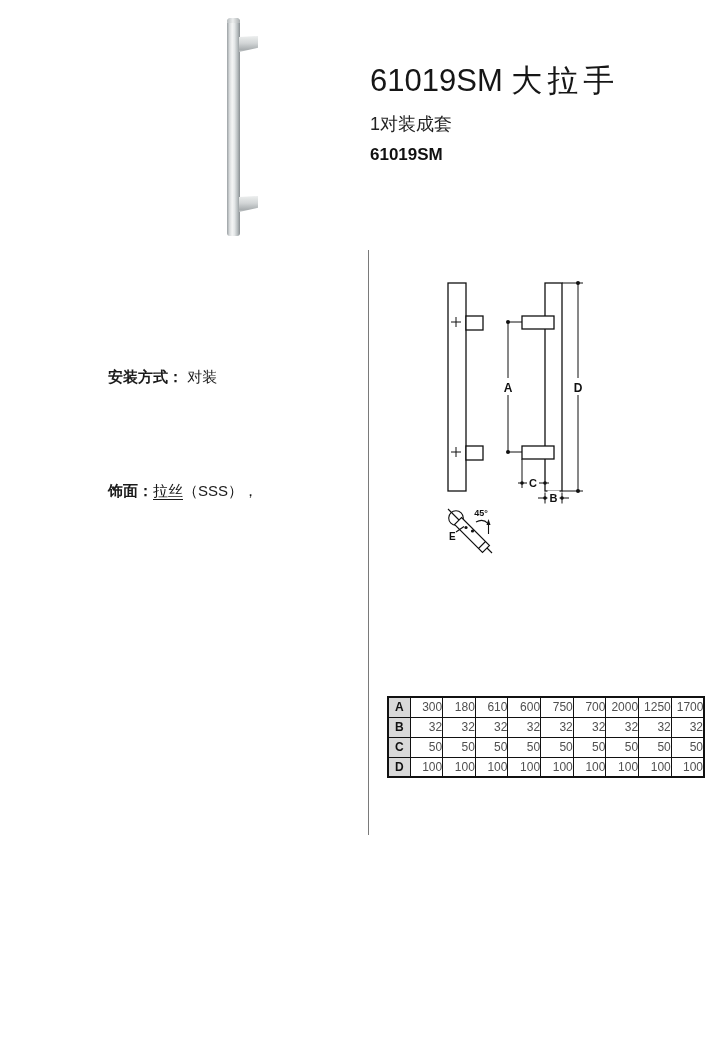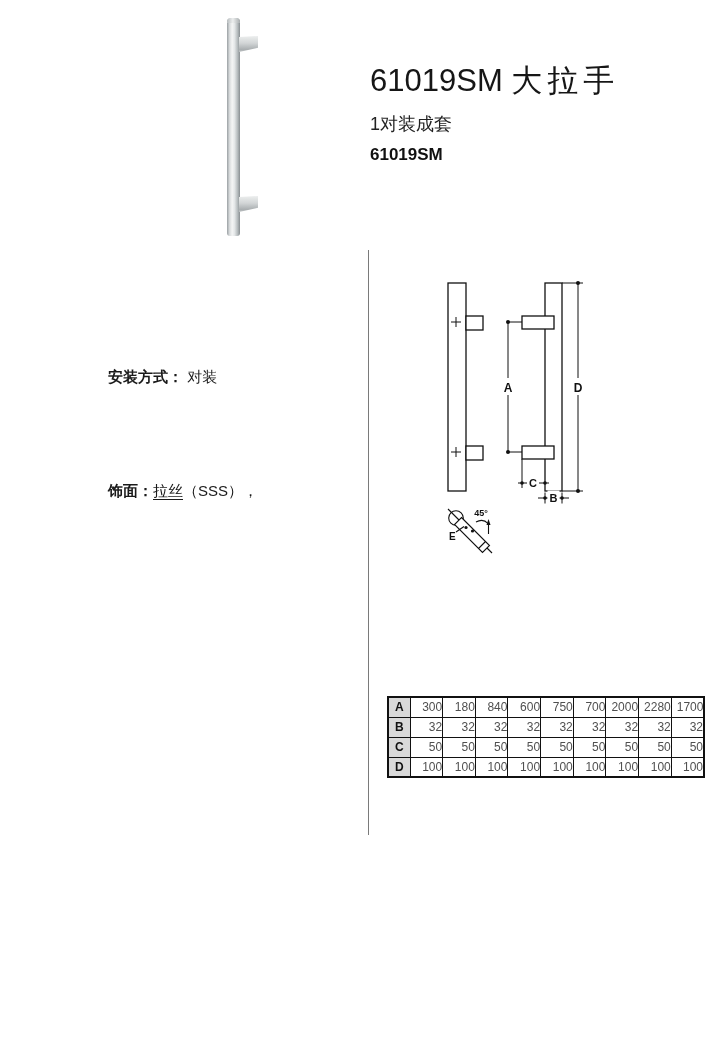--- a/index.html
+++ b/index.html
@@ -152,26 +152,26 @@
       <text x="46" y="241" font-size="9" text-anchor="middle">45°</text>
     </svg>
   </div>
 
   <table class="size-table">
     <tbody>
         <tr>
           <th>A</th>
           <td>300</td>
           <td>180</td>
-          <td>840</td>
+          <td>610</td>
           <td>600</td>
           <td>750</td>
           <td>700</td>
           <td>2000</td>
-          <td>2280</td>
+          <td>1250</td>
           <td>1700</td>
         </tr>
         <tr>
           <th>B</th>
           <td>32</td>
           <td>32</td>
           <td>32</td>
           <td>32</td>
           <td>32</td>
           <td>32</td>

